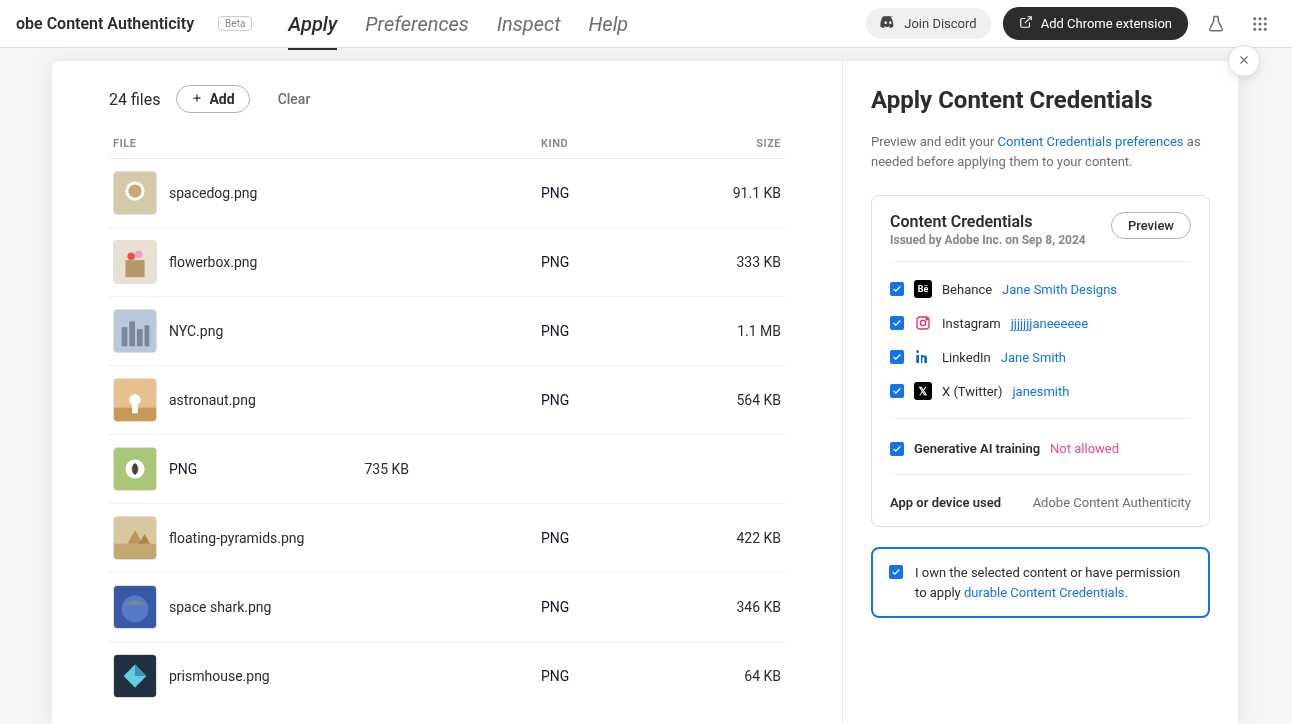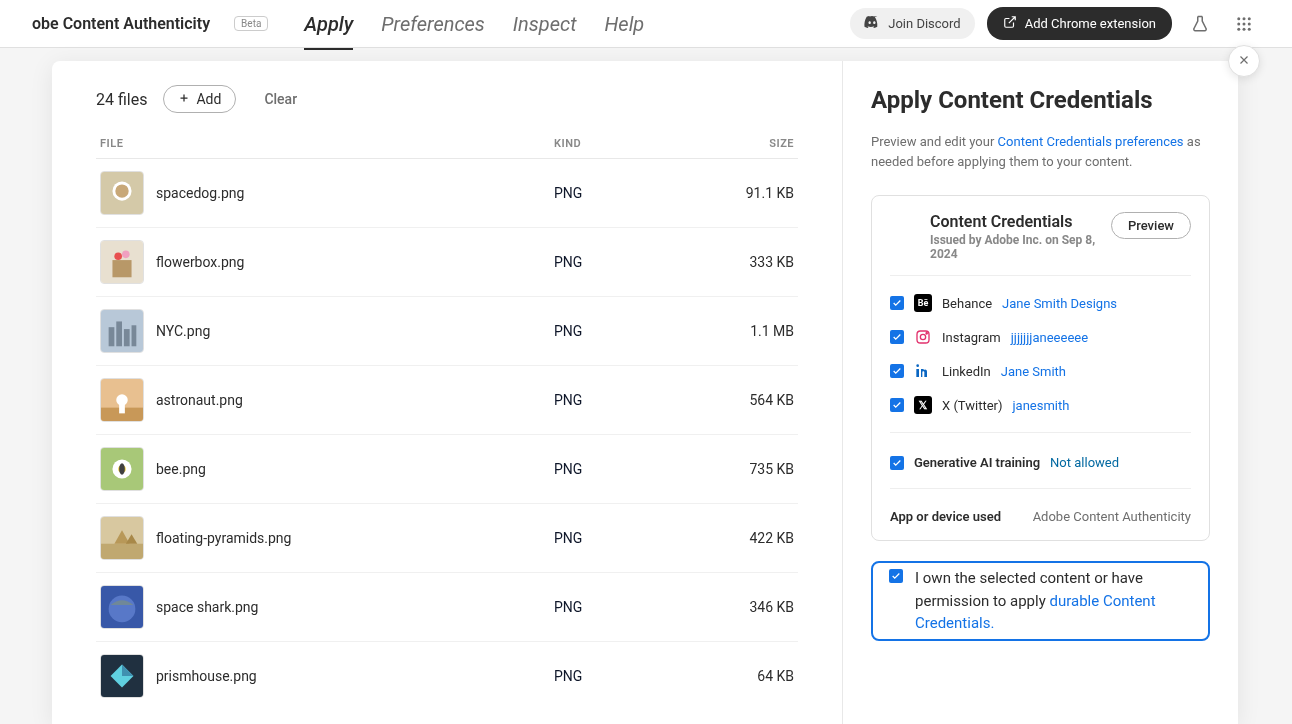--- a/index.html
+++ b/index.html
@@ -1,80 +1,80 @@
 <!DOCTYPE html>
 <html><head>
 <meta charset="utf-8">
 <style>
 * { margin: 0; padding: 0; box-sizing: border-box; font-family: -apple-system, BlinkMacSystemFont, "Segoe UI", Roboto, sans-serif; }
 body { background: #f5f5f5; width: 1292px; height: 724px; overflow: hidden; position: relative; }
 
-.topbar { height: 48px; background: #fff; border-bottom: 1px solid #e0e0e0; display: flex; align-items: center; padding: 0 32px; gap: 24px; }
+.topbar { height: 48px; background: #fff; border-bottom: 1px solid #e0e0e0; display: flex; align-items: center; padding: 0 16px; gap: 24px; }
 .brand { font-size: 16px; font-weight: 600; color: #2c2c2c; }
 .beta-badge { font-size: 10px; color: #888; border: 1px solid #ccc; border-radius: 4px; padding: 1px 6px; }
 .nav-tabs { display: flex; gap: 28px; margin-left: 12px; }
 .nav-tab { font-size: 20px; color: #6e6e6e; padding: 14px 0; cursor: pointer; position: relative; font-style: italic; }
 .nav-tab.active { color: #2c2c2c; font-weight: 500; }
 .nav-tab.active::after { content: ""; position: absolute; bottom: 0; left: 0; right: 0; height: 2px; background: #2c2c2c; }
 .topbar-right { margin-left: auto; display: flex; align-items: center; gap: 12px; }
 .discord-btn { display: flex; align-items: center; gap: 8px; font-size: 13px; color: #444; background: #f0f0f0; border: none; border-radius: 16px; padding: 6px 14px; cursor: pointer; }
 .chrome-btn { display: flex; align-items: center; gap: 8px; font-size: 13px; color: #fff; background: #2c2c2c; border: none; border-radius: 16px; padding: 8px 16px; cursor: pointer; }
 .icon-btn { width: 32px; height: 32px; display: flex; align-items: center; justify-content: center; cursor: pointer; color: #6e6e6e; }
 
 .modal-backdrop { position: absolute; inset: 0; background: rgba(0,0,0,0); }
 .modal { position: absolute; top: 61px; left: 52px; right: 54px; bottom: 0; background: #fff; border-radius: 8px 8px 0 0; display: flex; box-shadow: 0 4px 24px rgba(0,0,0,0.08); }
 .close-btn { position: absolute; top: -16px; right: -22px; width: 32px; height: 32px; background: #fff; border: 1px solid #e0e0e0; border-radius: 50%; display: flex; align-items: center; justify-content: center; cursor: pointer; box-shadow: 0 2px 8px rgba(0,0,0,0.1); }
 
-.left-panel { flex: 1; padding: 24px 44px; display: flex; flex-direction: column; }
+.left-panel { flex: 1; padding: 24px 57px; display: flex; flex-direction: column; }
 .files-header { display: flex; align-items: center; gap: 16px; margin-bottom: 24px; }
 .file-count { font-size: 16px; color: #2c2c2c; }
-.add-btn { display: flex; align-items: center; gap: 6px; font-size: 14px; font-weight: 400; color: #2c2c2c; background: #fff; border: 1.5px solid #b0b0b0; border-radius: 16px; padding: 5px 14px; cursor: pointer; }
+.add-btn { display: flex; align-items: center; gap: 6px; font-size: 14px; font-weight: 700; color: #2c2c2c; background: #fff; border: 1.5px solid #b0b0b0; border-radius: 16px; padding: 5px 14px; cursor: pointer; }
 .clear-btn { font-size: 14px; font-weight: 500; color: #6e6e6e; background: transparent; border: none; padding: 5px 12px; cursor: pointer; }
 
 .table-head { display: flex; padding: 0 4px 8px 4px; border-bottom: 1px solid #e8e8e8; font-size: 11px; font-weight: 600; color: #888; letter-spacing: 0.5px; text-transform: uppercase; }
 .col-file { flex: 1; }
 .col-kind { width: 140px; }
 .col-size { width: 100px; text-align: right; }
 .table-body { overflow-y: auto; flex: 1; }
 .table-row { display: flex; align-items: center; padding: 12px 4px; border-bottom: 1px solid #f0f0f0; }
 .thumb { width: 44px; height: 44px; border-radius: 4px; border: 1px solid #e0e0e0; background: #f8f8f8; margin-right: 12px; display: flex; align-items: center; justify-content: center; overflow: hidden; }
 .thumb svg { width: 100%; height: 100%; }
 .filename { font-size: 14px; color: #2c2c2c; flex: 1; }
 .kind-cell { width: 140px; font-size: 14px; color: #0f172a; }
 .size-cell { width: 100px; text-align: right; font-size: 14px; color: #2c2c2c; }
 
 .right-panel { width: 396px; border-left: 1px solid #e8e8e8; padding: 24px 28px; overflow-y: auto; }
 .panel-title { font-size: 24px; font-weight: 700; color: #2c2c2c; margin-bottom: 16px; line-height: 1.3; }
 .panel-desc { font-size: 13px; color: #6e6e6e; line-height: 1.5; margin-bottom: 24px; }
 .link { color: #1473e6; text-decoration: none; }
 
 .cred-card { border: 1px solid #e0e0e0; border-radius: 8px; padding: 16px 18px; margin-bottom: 20px; }
-.cred-head { display: flex; justify-content: space-between; align-items: flex-start; margin-bottom: 14px; margin-left: 40px; }
+.cred-head { display: flex; justify-content: space-between; align-items: flex-start; margin-bottom: 14px; }
 .cred-title { font-size: 16px; font-weight: 600; color: #2c2c2c; }
 .cred-sub { font-size: 12px; color: #888; margin-top: 2px; font-weight: bold; }
 .preview-btn { font-size: 13px; font-weight: 500; color: #2c2c2c; background: #fff; border: 1.5px solid #b0b0b0; border-radius: 16px; padding: 5px 16px; cursor: pointer; }
 .cred-divider { border: none; border-top: 1px solid #eee; margin: 10px 0; }
 .social-row { display: flex; align-items: center; gap: 10px; padding: 8px 0; font-size: 13px; }
 .chk { width: 14px; height: 14px; border-radius: 2px; background: #1473e6; display: flex; align-items: center; justify-content: center; flex-shrink: 0; }
 .chk svg { width: 10px; height: 10px; }
 .social-icon { width: 18px; height: 18px; border-radius: 3px; display: flex; align-items: center; justify-content: center; flex-shrink: 0; }
 .social-icon.behance { background: #000; color: #fff; }
 .social-icon.instagram { color: #e1306c; }
 .social-icon.linkedin { color: #0a66c2; }
 .social-icon.twitter { background: #000; color: #fff; border-radius: 3px; }
 .social-name { color: #2c2c2c; }
 .social-handle { color: #1473e6; }
 .gen-row { display: flex; align-items: center; gap: 10px; padding: 12px 0 8px 0; font-size: 13px; }
 .gen-label { font-weight: 600; color: #2c2c2c; }
-.gen-val { color: #0369a1; }
+.gen-val { color: #ec4899; }
 .app-row { display: flex; justify-content: space-between; align-items: center; padding: 10px 0 0 0; font-size: 13px; }
 .app-label { font-weight: 600; color: #2c2c2c; }
 .app-val { color: #6e6e6e; }
 
-.own-box { border: 2px solid #1473e6; border-radius: 8px; padding: 4px 16px; display: flex; gap: 12px; font-size: 15px; color: #2c2c2c; line-height: 1.5; }
+.own-box { border: 2px solid #1473e6; border-radius: 8px; padding: 14px 16px; display: flex; gap: 12px; font-size: 13px; color: #2c2c2c; line-height: 1.5; }
 .own-box .chk { margin-top: 2px; }
 </style>
 </head>
 <body>
 
 <div class="topbar">
   <span class="brand">obe Content Authenticity</span>
   <span class="beta-badge">Beta</span>
   <div class="nav-tabs">
     <div class="nav-tab active">Apply</div>
@@ -199,21 +199,20 @@
 
   <div class="table-row">
     <div class="thumb">
               <svg viewBox="0 0 44 44">
                 <rect width="44" height="44" fill="#a8c878"></rect>
                 <circle cx="22" cy="22" r="10" fill="#fff"></circle>
                 <circle cx="22" cy="22" r="4" fill="#f0d040"></circle>
                 <ellipse cx="22" cy="22" rx="3" ry="6" fill="#404040"></ellipse>
               </svg>
             </div>
-    <div class="filename">bee.png</div>
     <div class="kind-cell">PNG</div>
     <div class="size-cell">735 KB</div>
   </div>
 
   <div class="table-row">
     <div class="thumb">
               <svg viewBox="0 0 44 44">
                 <rect width="44" height="44" fill="#d8c8a0"></rect>
                 <rect x="0" y="28" width="44" height="16" fill="#c0a870"></rect>
                 <polygon points="14,28 22,14 30,28" fill="#b89858"></polygon>

